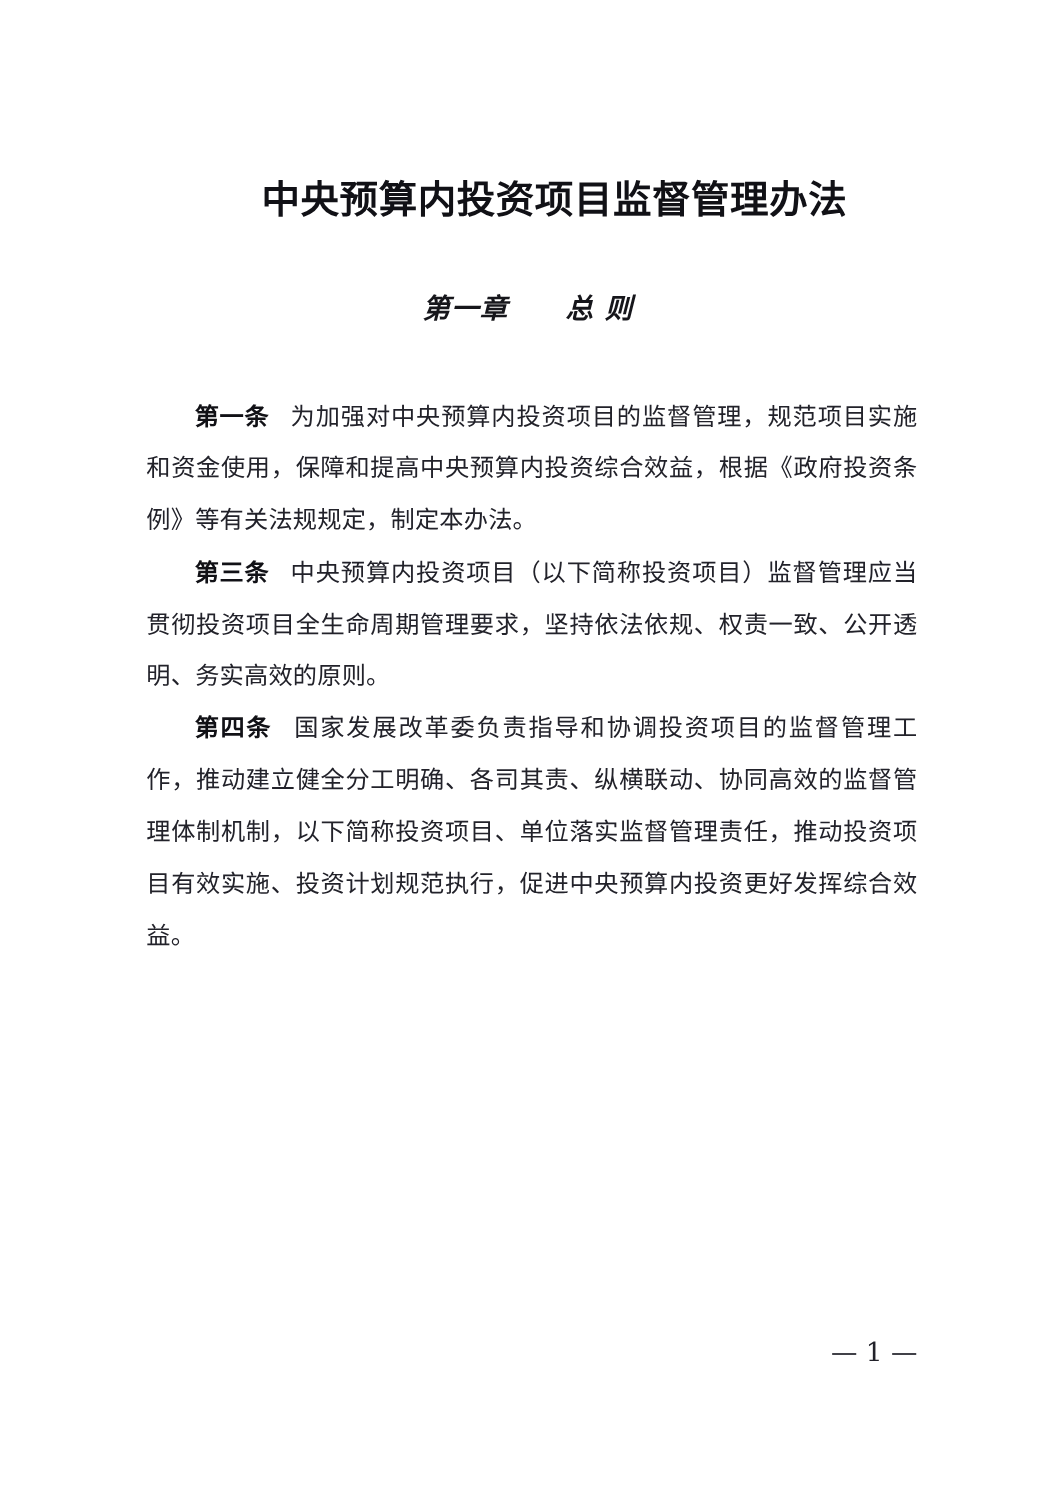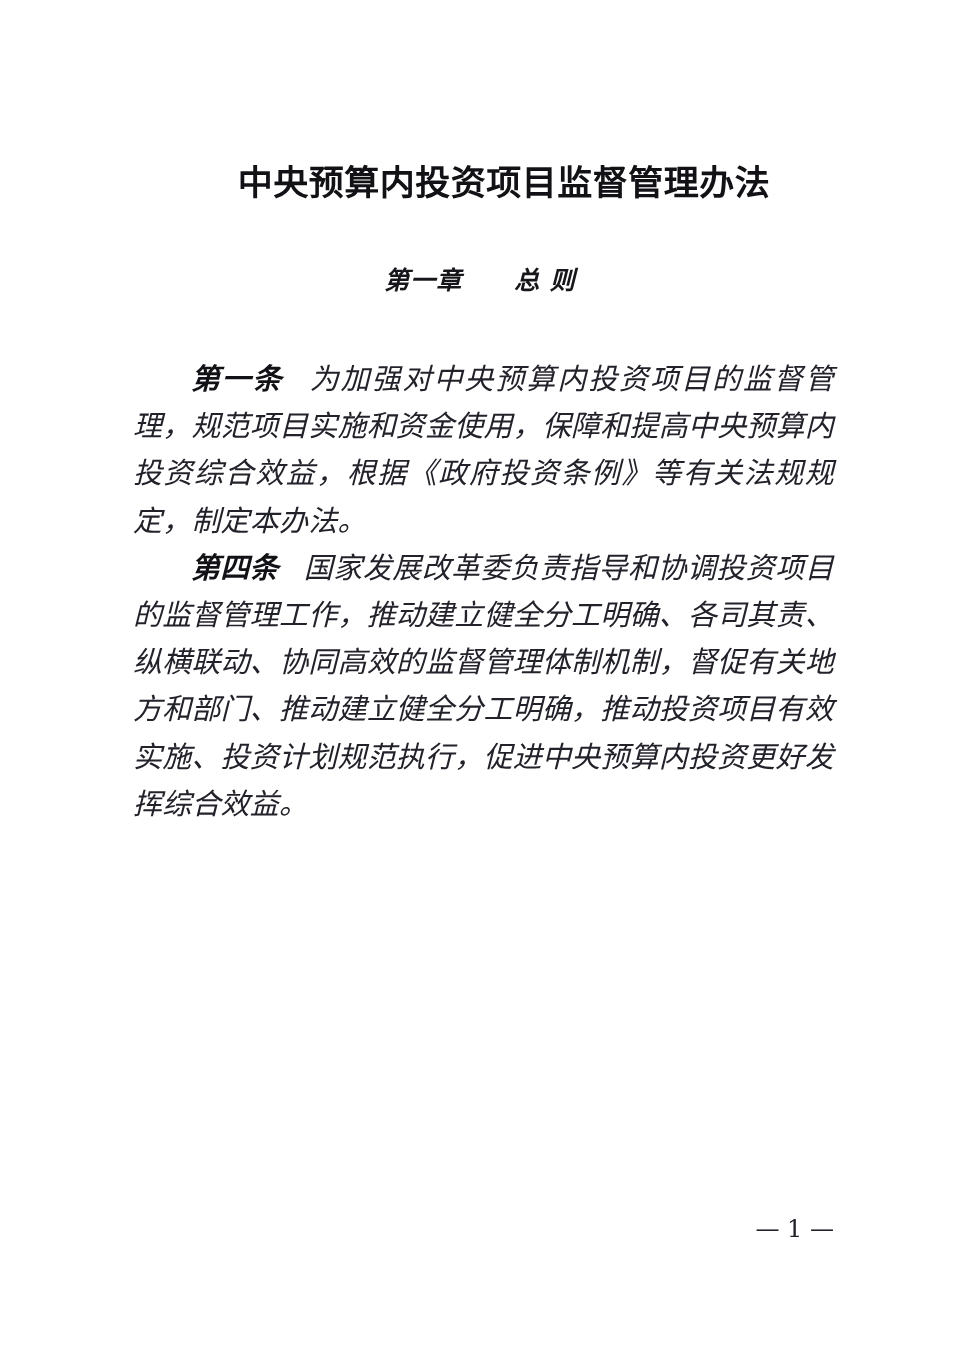--- a/index.html
+++ b/index.html
@@ -56,32 +56,31 @@
 
   
   .body-block {
     position: absolute;
     top: 356px;
     left: 133px;
     width: 701px;
   }
 
   .para {
-    font-size: 29px;
+    font-size: 22px;
     line-height: 47.2px;
     text-align: justify;
     text-align-last: left;
     text-justify: inter-ideograph;
     color: #22222a;
     margin: 0;
     text-indent: 2em;
     font-family: "DejaVu Serif", "Liberation Serif", serif;
     letter-spacing: 0.2px;
     word-break: break-all;
-    font-style: italic;
   }
 
   
   .art-label {
     font-family: "DejaVu Sans", "Liberation Sans", sans-serif;
     font-weight: 700;
     color: #111116;
     letter-spacing: 0;
   }
 
@@ -112,21 +111,22 @@
   <div class="doc-title">中央预算内投资项目监督管理办法</div>
 
   <div class="chapter-heading">第一章　　总 则</div>
 
   <div class="body-block">
 
     <p class="para"><span class="art-label">第一条</span><span class="art-gap"></span><span>为加强对中央预算内投资项目的监督管理，规范项目实施和资金使用，保障和提高中央预算内投资综合效益，根据《政府投资条例》等有关法规规定，制定本办法。</span></p>
 
 
 
+    <p class="para"><span class="art-label">第三条</span><span class="art-gap"></span><span>中央预算内投资项目（以下简称投资项目）监督管理应当贯彻投资项目全生命周期管理要求，坚持依法依规、权责一致、公开透明、务实高效的原则。</span></p>
 
-    <p class="para"><span class="art-label">第四条</span><span class="art-gap"></span><span>国家发展改革委负责指导和协调投资项目的监督管理工作，推动建立健全分工明确、各司其责、纵横联动、协同高效的监督管理体制机制，督促有关地方和部门、推动建立健全分工明确，推动投资项目有效实施、投资计划规范执行，促进中央预算内投资更好发挥综合效益。</span></p>
+    <p class="para"><span class="art-label">第四条</span><span class="art-gap"></span><span>国家发展改革委负责指导和协调投资项目的监督管理工作，推动建立健全分工明确、各司其责、纵横联动、协同高效的监督管理体制机制，以下简称投资项目、单位落实监督管理责任，推动投资项目有效实施、投资计划规范执行，促进中央预算内投资更好发挥综合效益。</span></p>
 
 
   </div>
 
   <div class="page-footer">— 1 —</div>
 
 </div>
 
 </body></html>

